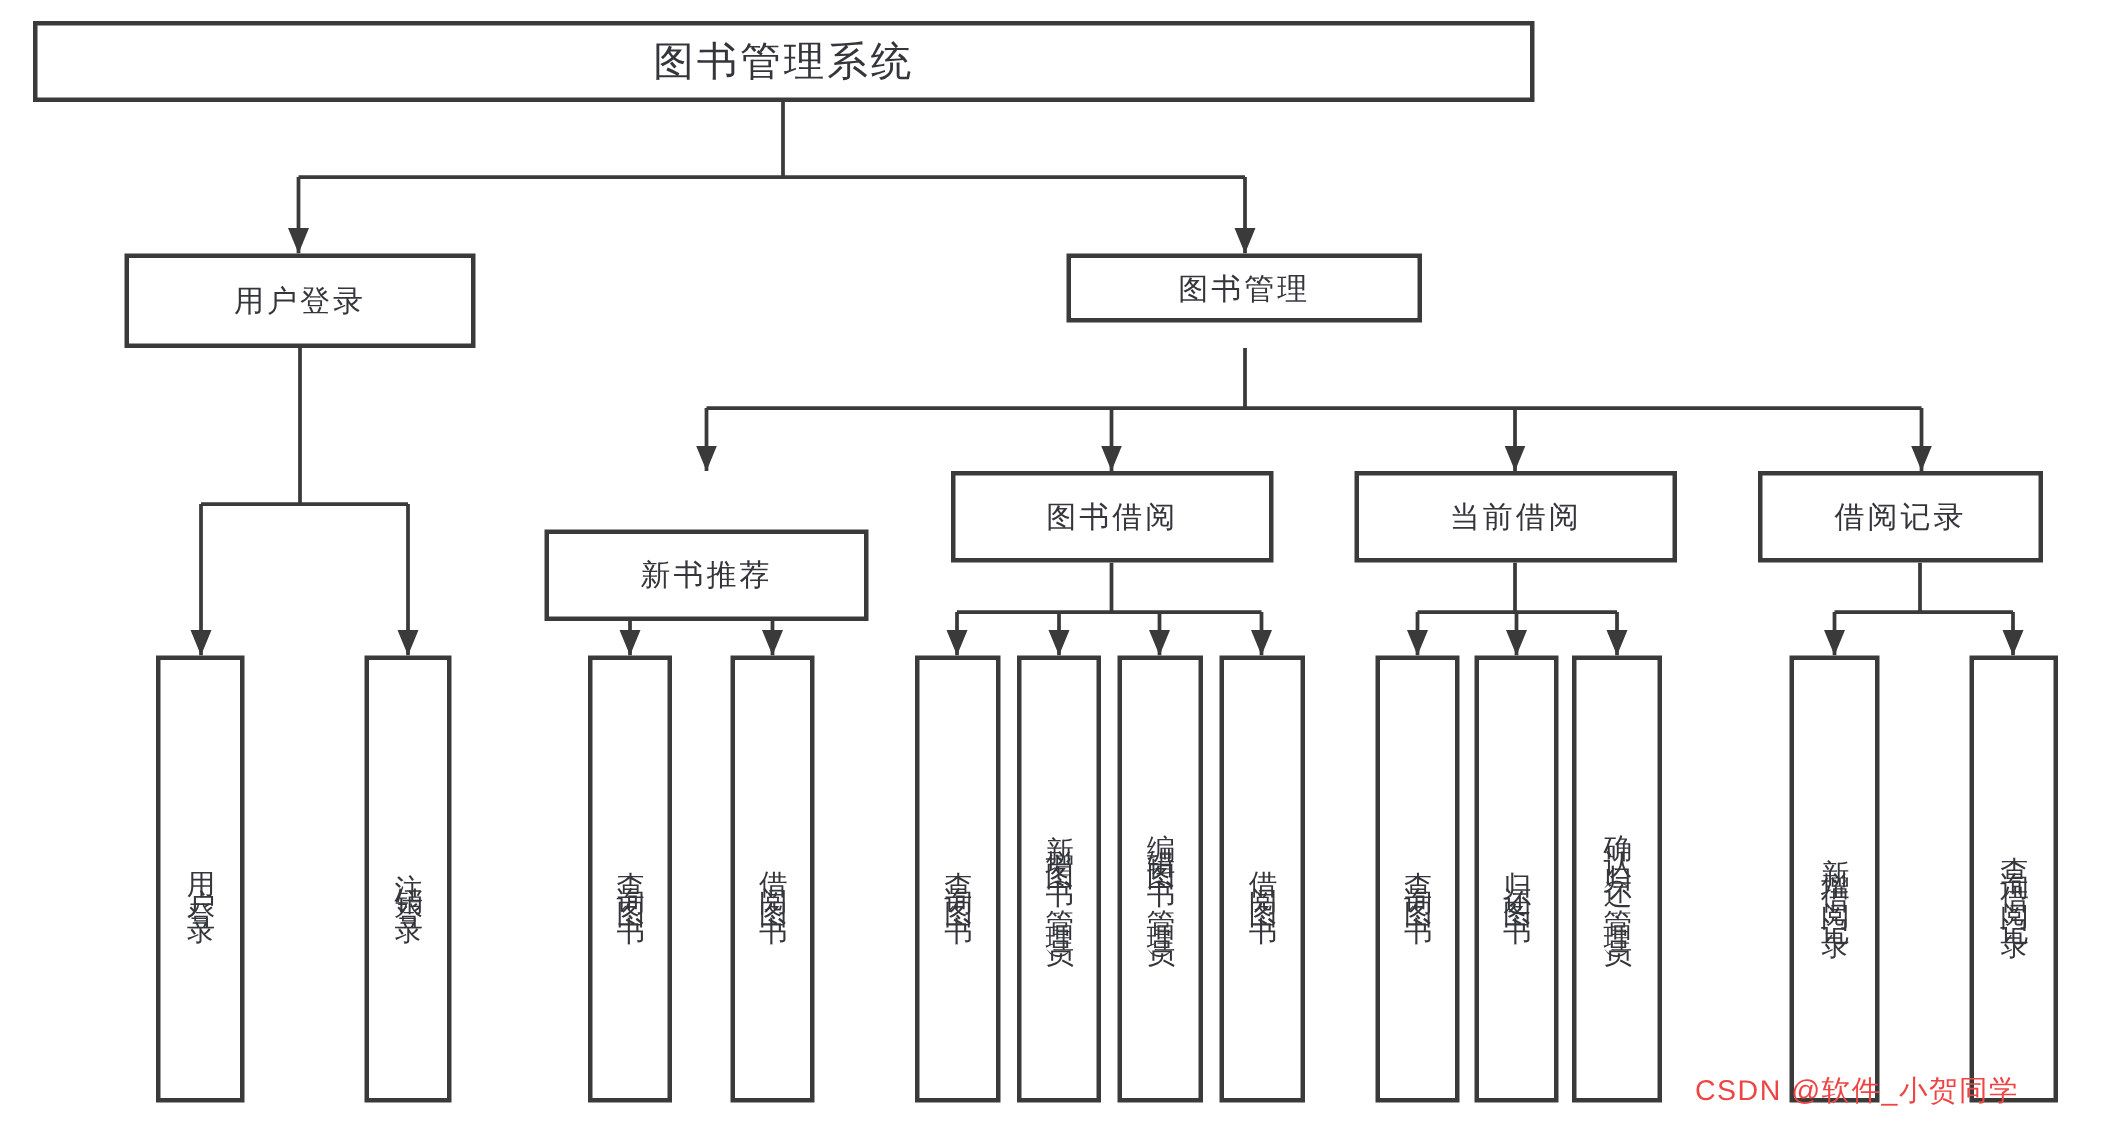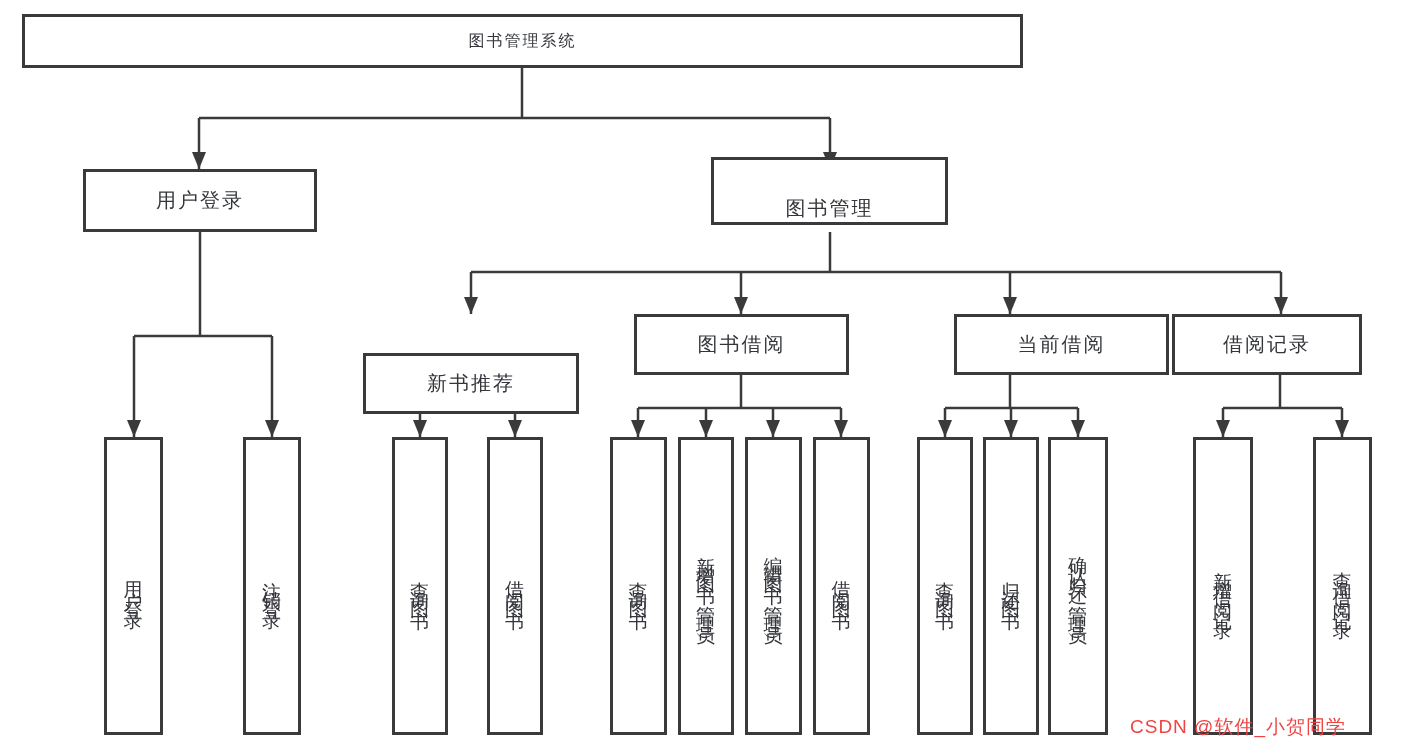--- a/index.html
+++ b/index.html
@@ -31,21 +31,21 @@
     align-items: center;
     justify-content: center;
     color: #34363b;
   }
   .box .hlabel {
     font-size: 20px;
     letter-spacing: 2px;
     white-space: nowrap;
   }
   .box.root .hlabel {
-    font-size: 16px;
+    font-size: 27px;
   }
   .box .vtext {
     writing-mode: vertical-lr;
     text-orientation: mixed;
     font-size: 19px;
     letter-spacing: 10px;
     line-height: 1;
     white-space: nowrap;
   }
   .watermark {
@@ -114,31 +114,31 @@
     </g>
   </svg>
 
   <div class="box root" style="left:22px; top:14px; width:1001px; height:54px;">
     <span class="hlabel">图书管理系统</span>
   </div>
 
   <div class="box" style="left:83px; top:169px; width:234px; height:63px;">
     <span class="hlabel">用户登录</span>
   </div>
-  <div class="box" style="left:711px; top:157px; width:237px; height:68px;align-items:flex-end;">
+  <div class="box" style="left:711px; top:169px; width:237px; height:46px;">
     <span class="hlabel">图书管理</span>
   </div>
 
   <div class="box" style="left:363px; top:314px; width:216px; height:61px;margin-top:39px;">
     <span class="hlabel">新书推荐</span>
   </div>
   <div class="box" style="left:634px; top:314px; width:215px; height:61px;text-align:center;">
     <span class="hlabel">图书借阅</span>
   </div>
-  <div class="box" style="left:954px; top:314px; width:215px; height:61px;">
+  <div class="box" style="left:903px; top:314px; width:215px; height:61px;">
     <span class="hlabel">当前借阅</span>
   </div>
   <div class="box" style="left:1172px; top:314px; width:190px; height:61px;">
     <span class="hlabel">借阅记录</span>
   </div>
 
   <div class="box leaf" style="left:104px; top:437px; width:59px; height:298px;">
     <span class="vtext">用户登录</span>
   </div>
   <div class="box leaf" style="left:243px; top:437px; width:58px; height:298px;">

